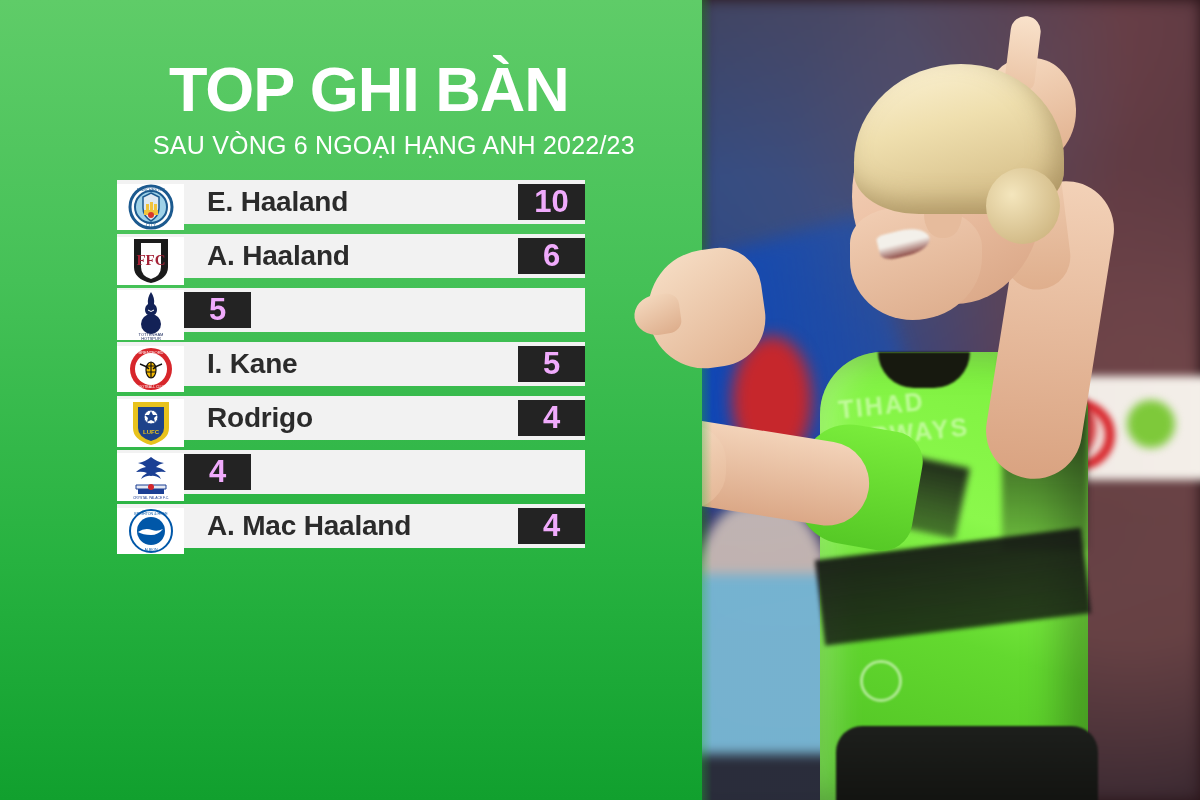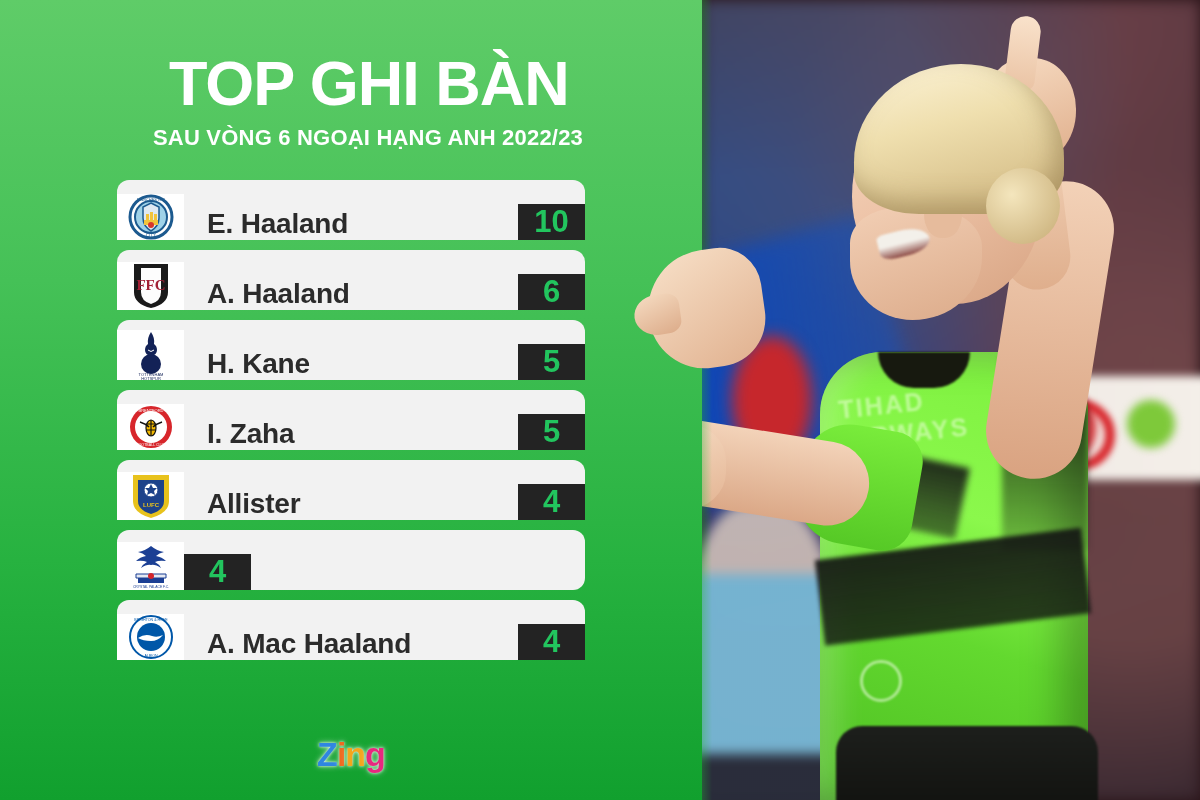--- a/index.html
+++ b/index.html
@@ -215,46 +215,45 @@
   }
 
   
   #headline-block { position: absolute; left: 117px; top: 52px; width: 560px; }
   #page-title {
     font-size: 63px;
     font-weight: 900;
     letter-spacing: -1px;
     color: #ffffff;
     line-height: 1.0;
-    margin: 0 0 10px 52px;
+    margin: 6px 0 10px 52px;
     white-space: nowrap;
   }
   #page-subtitle {
-    font-size: 22px;
-    font-weight: 700;
+    font-size: 25px;
+    font-weight: 400;
     color: #ffffff;
     letter-spacing: .2px;
     margin: 0 0 0 36px;
     white-space: nowrap;
   }
 
   #scorer-table {
     position: absolute;
     left: 117px; top: 180px;
     width: 468px;
     display: flex;
     flex-direction: column;
     gap: 10px;
   }
   .scorer-row {
     display: flex;
-    align-items: flex-end;
-    height: 60px;
+    align-items: center;
+    height: 44px;
     background: #f2f2f2;
-    border-radius: 12px;
   }
   .crest-cell {
     width: 67px;
     background: #ffffff;
     display: flex;
     align-items: center;
     justify-content: center;
     flex: 0 0 67px;
     margin-top: 10px;
   }
@@ -266,21 +265,21 @@
     padding-left: 23px;
     font-size: 28px;
     font-weight: 700;
     color: #2b2b2b;
     letter-spacing: -.2px;
     background: #f2f2f2;
   }
   .goal-count {
     flex: 0 0 67px;
     background: #232323;
-    color: #22c55e;
+    color: #f0abfc;
     font-size: 31px;
     font-weight: 800;
     display: flex;
     align-items: center;
     justify-content: center;
   }
 
   
   #brand-logo {
     position: absolute;
@@ -382,51 +381,50 @@
     <div class="scorer-row">
       <div class="crest-cell">
         <svg width="40" height="50" viewBox="0 0 40 50" aria-hidden="true">
           <circle cx="20" cy="34" r="10" fill="#132257"></circle>
           <path d="M20 2 q-4 6 -3 12 q-3 2 -3 6 q0 5 6 6 q6 -1 6 -6 q0 -4 -3 -6 q1 -6 -3 -12 z" fill="#132257"></path>
           <path d="M17 20 q3 3 6 0" stroke="#fff" stroke-width="1" fill="none"></path>
           <text x="20" y="46" font-size="4" fill="#132257" text-anchor="middle" font-family="Liberation Sans, sans-serif">TOTTENHAM</text>
           <text x="20" y="50" font-size="4" fill="#132257" text-anchor="middle" font-family="Liberation Sans, sans-serif">HOTSPUR</text>
         </svg>
       </div>
-      <div class="player-name">H. Kane</div>
       <div class="goal-count">5</div>
     </div>
 
     <div class="scorer-row">
       <div class="crest-cell">
         <svg width="46" height="46" viewBox="0 0 46 46" aria-hidden="true">
           <circle cx="23" cy="23" r="21" fill="#d7262b"></circle>
           <circle cx="23" cy="23" r="16" fill="#fff"></circle>
           <ellipse cx="23" cy="24" rx="5" ry="8" fill="#f2b800" stroke="#111" stroke-width="1.2"></ellipse>
           <path d="M23 16 v16 M18 20 h10 M18 26 h10" stroke="#111" stroke-width="1.2"></path>
           <path d="M12 18 q6 2 9 5 M34 18 q-6 2 -9 5" stroke="#111" stroke-width="1.4" fill="none"></path>
           <text x="23" y="8" font-size="4" fill="#fff" text-anchor="middle" font-family="Liberation Sans, sans-serif">BRENTFORD</text>
           <text x="23" y="42" font-size="3.6" fill="#fff" text-anchor="middle" font-family="Liberation Sans, sans-serif">FOOTBALL CLUB</text>
         </svg>
       </div>
-      <div class="player-name">I. Zaha</div>
+      <div class="player-name">I. Kane</div>
       <div class="goal-count">5</div>
     </div>
 
     <div class="scorer-row">
       <div class="crest-cell">
         <svg width="44" height="48" viewBox="0 0 44 48" aria-hidden="true">
           <path d="M4 3 h36 v26 q0 12 -18 17 Q4 41 4 29 Z" fill="#e8c21c"></path>
           <path d="M9 8 h26 v21 q0 9 -13 13 Q9 38 9 29 Z" fill="#1d428a"></path>
           <circle cx="22" cy="18" r="7" fill="#fff" stroke="#1d428a" stroke-width="1"></circle>
           <path d="M22 12 l2 4 h4 l-3 3 1 4 -4 -2 -4 2 1 -4 -3 -3 h4 z" fill="#1d428a"></path>
           <text x="22" y="35" font-size="6" fill="#e8c21c" text-anchor="middle" font-weight="bold" font-family="Liberation Sans, sans-serif">LUFC</text>
         </svg>
       </div>
-      <div class="player-name">Allister</div>
+      <div class="player-name">Rodrigo</div>
       <div class="goal-count">4</div>
     </div>
 
     <div class="scorer-row">
       <div class="crest-cell">
         <svg width="46" height="48" viewBox="0 0 46 48" aria-hidden="true">
           <path d="M23 4 q-6 5 -13 6 q5 1 8 4 q-6 1 -10 5 q7 -1 11 1 q-4 2 -6 6 q6 -4 10 -3 z" fill="#1b3f94"></path>
           <path d="M23 4 q6 5 13 6 q-5 1 -8 4 q6 1 10 5 q-7 -1 -11 1 q4 2 6 6 q-6 -4 -10 -3 z" fill="#1b3f94"></path>
           <path d="M8 32 h30 v4 H8 z" fill="#e5e9f2" stroke="#1b3f94" stroke-width="1"></path>
           <path d="M10 36 h26 v5 H10 z" fill="#1b3f94"></path>
@@ -446,17 +444,14 @@
           <text x="23" y="7" font-size="3.6" fill="#0057a8" text-anchor="middle" font-family="Liberation Sans, sans-serif">BRIGHTON &amp; HOVE</text>
           <text x="23" y="43" font-size="3.6" fill="#0057a8" text-anchor="middle" font-family="Liberation Sans, sans-serif">ALBION</text>
         </svg>
       </div>
       <div class="player-name">A. Mac Haaland</div>
       <div class="goal-count">4</div>
     </div>
 
   </div>
 
-  <div id="brand-logo">
-    <span class="lz">Z</span><span class="li">i</span><span class="ln">n</span><span class="lg">g</span>
-  </div>
 
 </div>
 
 </body></html>

